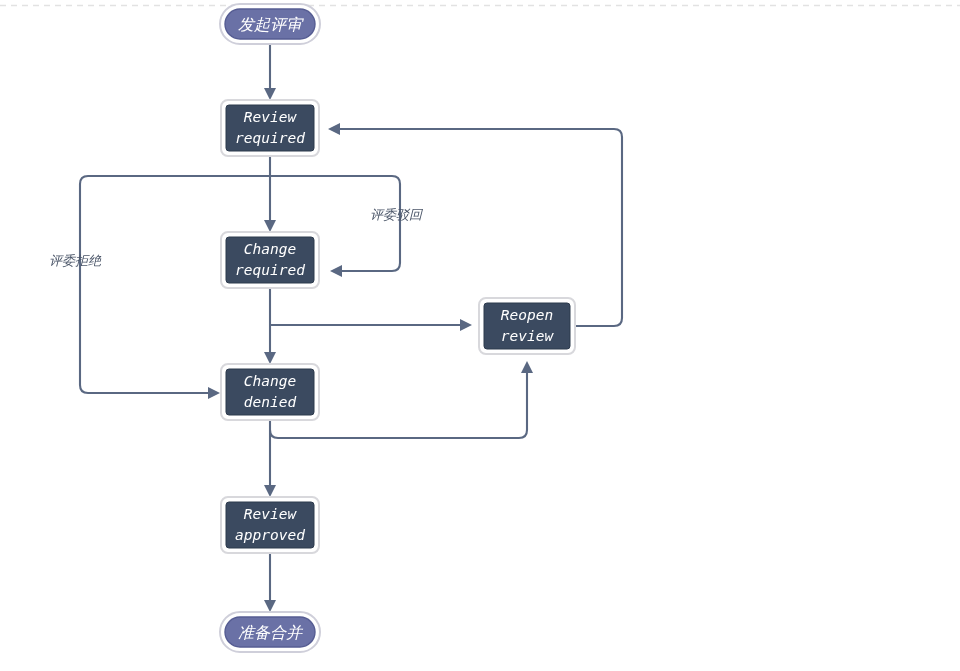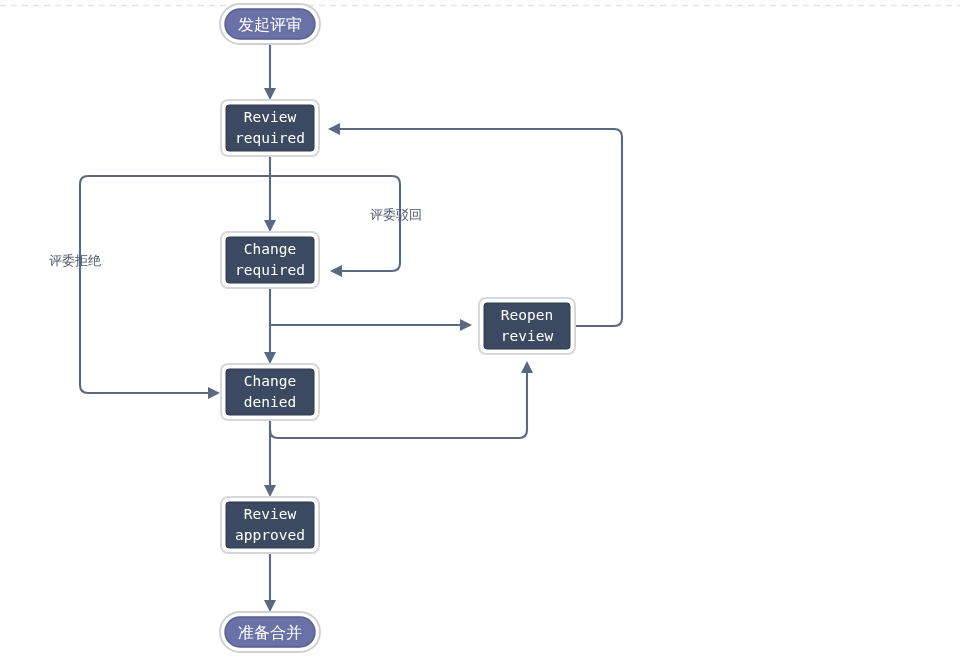--- a/index.html
+++ b/index.html
@@ -11,20 +11,21 @@
     width: 960px;
     height: 671px;
     overflow: hidden;
     font-family: "Liberation Sans", sans-serif;
   }
   #diagram-root {
     position: relative;
     width: 960px;
     height: 671px;
     background: #ffffff;
+    font-style: italic;
   }
   #flow-svg {
     display: block;
     width: 960px;
     height: 671px;
   }
   .edge-path {
     fill: none;
     stroke: #5a6882;
     stroke-width: 2.1;

